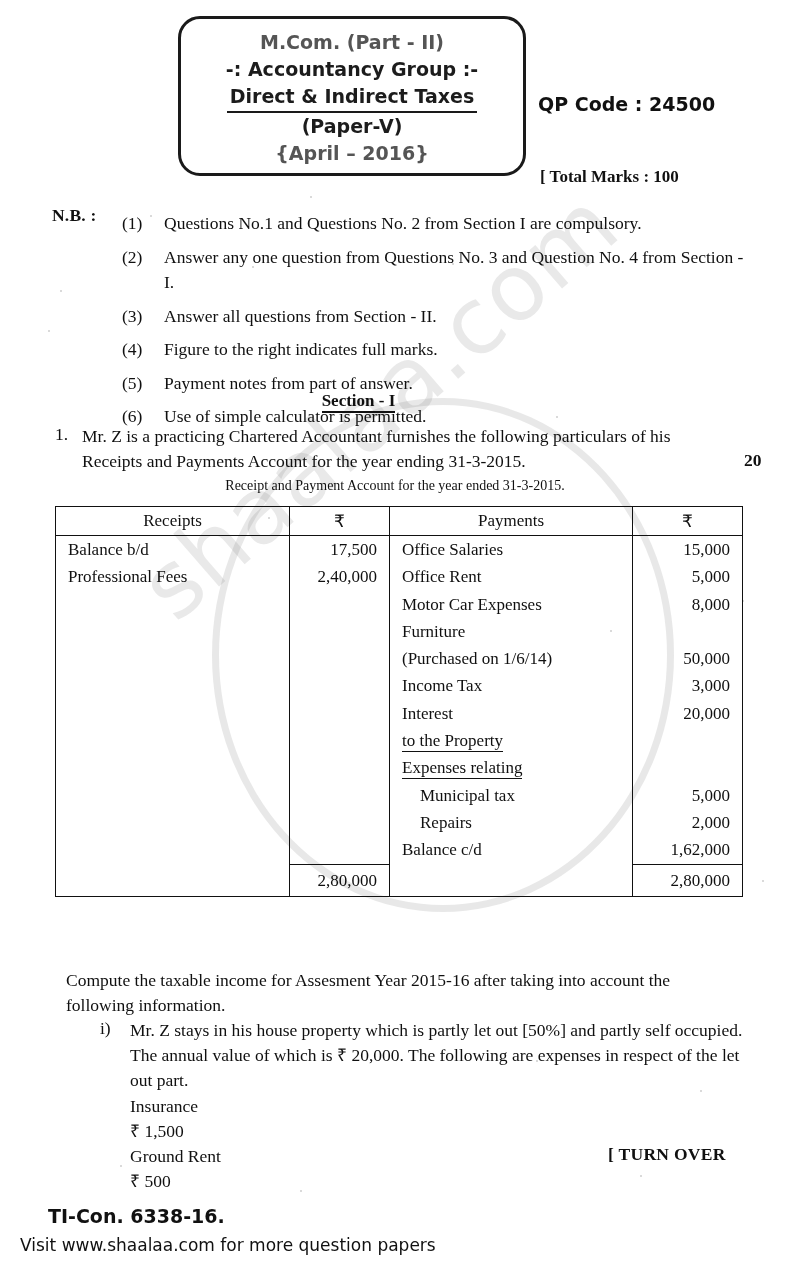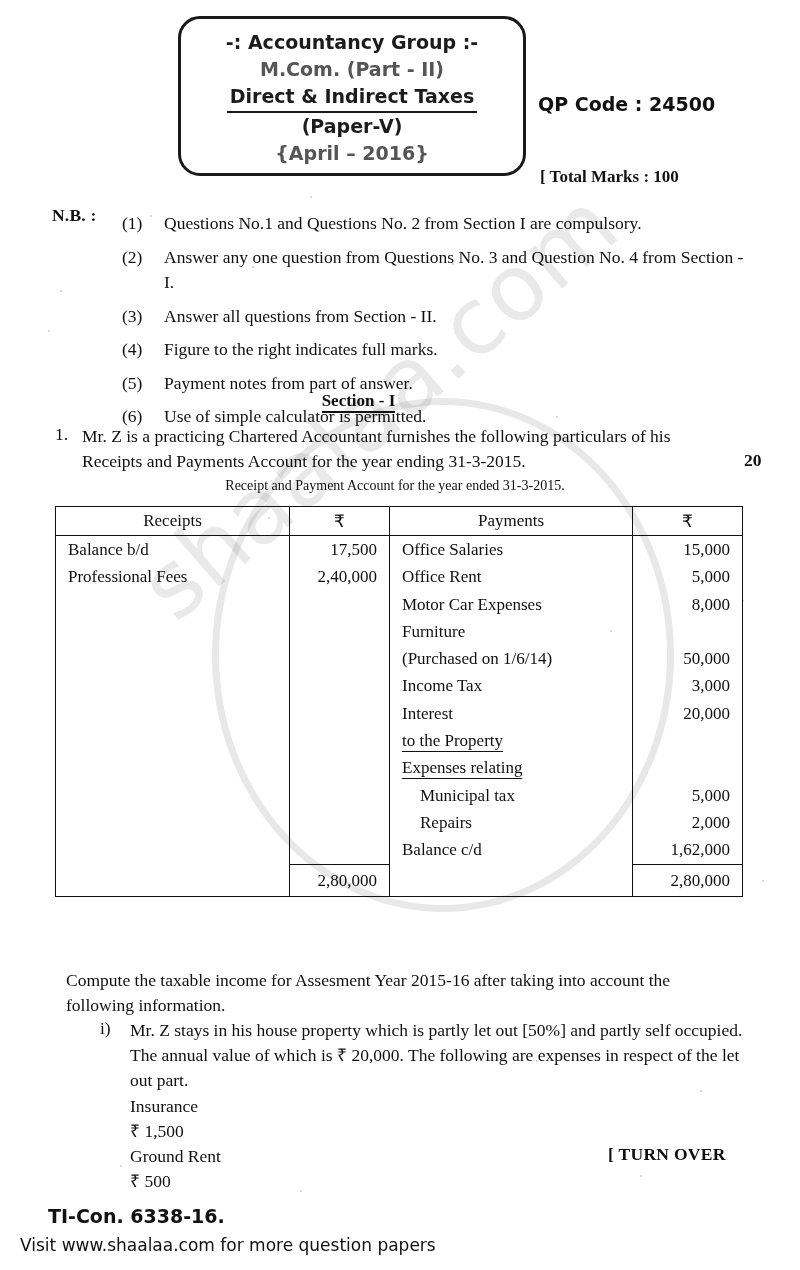--- a/index.html
+++ b/index.html
@@ -319,22 +319,22 @@
 <div class="speck" style="left:536px;top:1060px;width:2px;height:2px;"></div>
 <div class="speck" style="left:700px;top:1090px;width:2px;height:2px;"></div>
 <div class="speck" style="left:640px;top:1175px;width:2px;height:2px;"></div>
 <div class="speck" style="left:300px;top:1190px;width:2px;height:2px;"></div>
 <div class="speck" style="left:120px;top:1165px;width:2px;height:2px;"></div>
 <div class="speck" style="left:762px;top:880px;width:2px;height:2px;"></div>
 
 <div id="page">
 
   <div id="title-box">
+    <span class="line faded">M.Com. (Part - II)</span>
     <span class="line">-: Accountancy Group :-</span>
-    <span class="line faded">M.Com. (Part - II)</span>
     <span class="line"><span class="underlined">Direct &amp; Indirect Taxes</span></span>
     <span class="line">(Paper-V)</span>
     <span class="line faded">{April – 2016}</span>
   </div>
 
   <div id="qp-code">QP Code : 24500</div>
   <div id="total-marks">[ Total Marks :  100</div>
 
   <div id="nb-block">
     <div id="nb-label">N.B. :</div>

